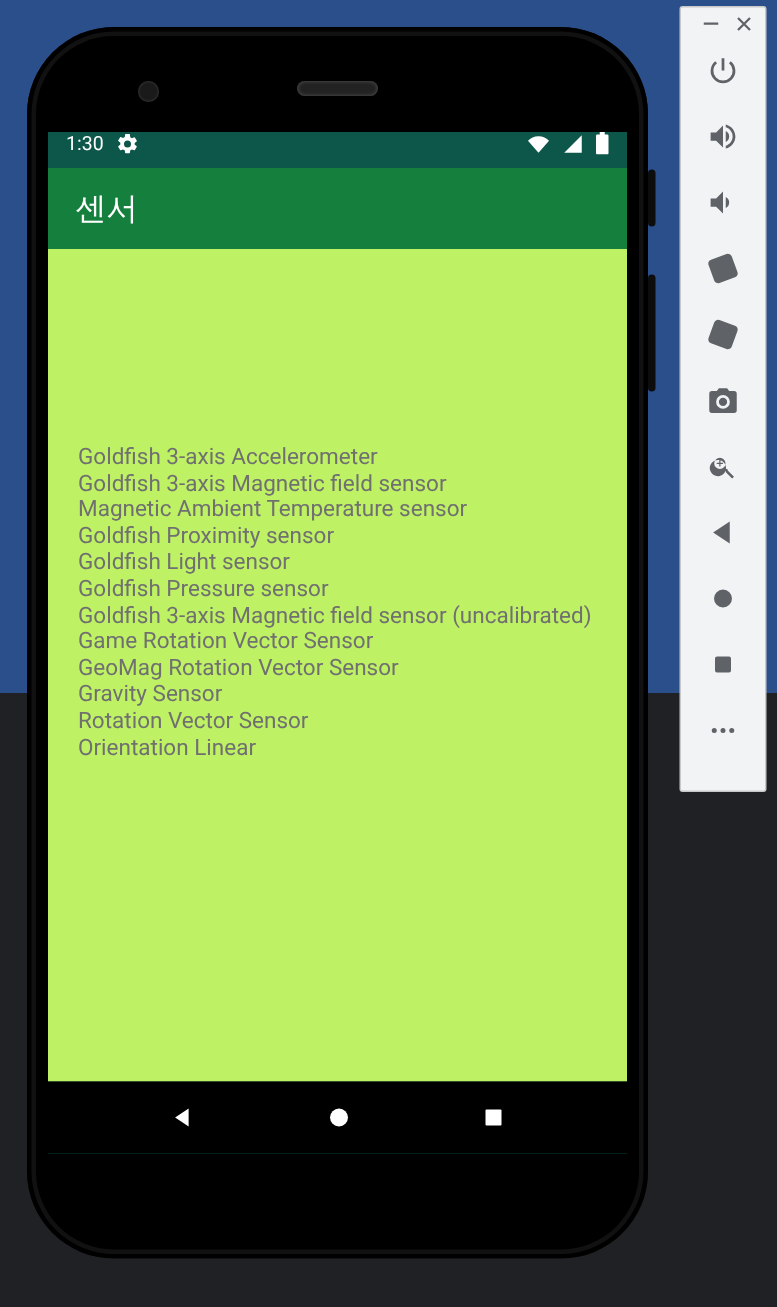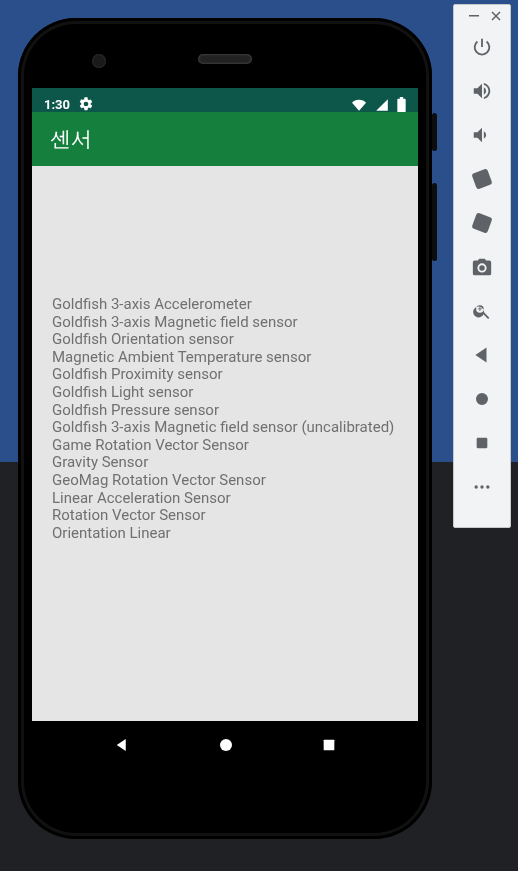--- a/index.html
+++ b/index.html
@@ -6,27 +6,27 @@
   .bg-dark{position:absolute;left:0;right:0;top:462px;bottom:0;background:#202124;}
   
   .phone{position:absolute;left:18px;top:18px;width:414px;height:821px;border-radius:58px;background:#111;box-shadow:inset 0 0 0 3px #000;}
   .phone-inner{position:absolute;left:6px;top:6px;right:6px;bottom:6px;border-radius:52px;background:#000;}
   .speaker{position:absolute;top:30px;left:50%;transform:translateX(-50%);width:54px;height:10px;border-radius:6px;background:#222;box-shadow:inset 0 0 3px #555;}
   .cam{position:absolute;top:30px;left:68px;width:14px;height:14px;border-radius:50%;background:#1a1a1a;box-shadow:inset 0 0 2px #444;}
   .vol-rocker{position:absolute;right:-5px;top:165px;width:5px;height:78px;border-radius:3px;background:#0d0d0d;}
   .pwr-btn{position:absolute;right:-5px;top:95px;width:5px;height:38px;border-radius:3px;background:#0d0d0d;}
   .screen{position:absolute;left:8px;right:8px;top:64px;bottom:64px;background:#0c574a;overflow:hidden;}
   
-  .status{height:24px;background:#0c574a;color:#fff;display:flex;align-items:flex-end;justify-content:space-between;padding:0 12px;font-size:13px;font-weight:700;}
+  .status{height:24px;background:#0c574a;color:#fff;display:flex;align-items:flex-start;justify-content:space-between;padding:0 12px;font-size:13px;font-weight:400;}
   .status .left,.status .right{display:flex;align-items:center;gap:8px;}
   .status svg{display:block;}
   
   .appbar{height:54px;background:#15803d;color:#fff;display:flex;align-items:center;padding-left:18px;font-size:21px;font-weight:500;}
   
-  .content{background:#e5e5e5;height:calc(100% - 24px - 54px - 48px);padding:130px 20px 0 20px;box-sizing:border-box;}
+  .content{background:#bef264;height:calc(100% - 24px - 54px - 48px);padding:130px 20px 0 20px;box-sizing:border-box;}
   .sensor-line{color:#707070;font-size:15px;line-height:17.6px;white-space:nowrap;}
   
   .navbar{position:absolute;left:0;right:0;bottom:0;height:48px;background:#000;display:flex;align-items:center;justify-content:center;gap:86px;}
   .navbtn{display:flex;align-items:center;justify-content:center;}
   
   .toolbar{position:absolute;top:4px;right:7px;width:56px;height:522px;background:#f1f3f4;border:1px solid #c8c8c8;border-radius:2px;display:flex;flex-direction:column;align-items:center;}
   .toolbar .winrow{height:22px;width:100%;display:flex;align-items:center;justify-content:flex-end;gap:10px;padding-right:8px;box-sizing:border-box;}
   .toolbar .winbtn{width:12px;height:12px;display:flex;align-items:center;justify-content:center;color:#5f6368;}
   .toolbar .btns{flex:1;display:flex;flex-direction:column;align-items:center;gap:20px;padding-top:8px;}
   .tbtn{width:24px;height:24px;display:flex;align-items:center;justify-content:center;cursor:pointer;}
@@ -74,30 +74,28 @@
         </div>
       </div>
 
       <div class="appbar">
         <span>센서</span>
       </div>
 
       <div class="content" id="sensor-list">
           <div class="sensor-line">Goldfish 3-axis Accelerometer</div>
           <div class="sensor-line">Goldfish 3-axis Magnetic field sensor</div>
-          <div class="sensor-line">Goldfish Orientation sensor</div>
           <div class="sensor-line">Magnetic Ambient Temperature sensor</div>
           <div class="sensor-line">Goldfish Proximity sensor</div>
           <div class="sensor-line">Goldfish Light sensor</div>
           <div class="sensor-line">Goldfish Pressure sensor</div>
           <div class="sensor-line">Goldfish 3-axis Magnetic field sensor (uncalibrated)</div>
           <div class="sensor-line">Game Rotation Vector Sensor</div>
+          <div class="sensor-line">GeoMag Rotation Vector Sensor</div>
           <div class="sensor-line">Gravity Sensor</div>
-          <div class="sensor-line">GeoMag Rotation Vector Sensor</div>
-          <div class="sensor-line">Linear Acceleration Sensor</div>
           <div class="sensor-line">Rotation Vector Sensor</div>
           <div class="sensor-line">Orientation Linear</div>
         </div>
 
       <div class="navbar">
         <div class="navbtn">
           <svg width="18" height="18" viewBox="0 0 24 24" fill="#fff">
               <path d="M17 4v16L5 12 17 4z"></path>
             </svg>
         </div>

